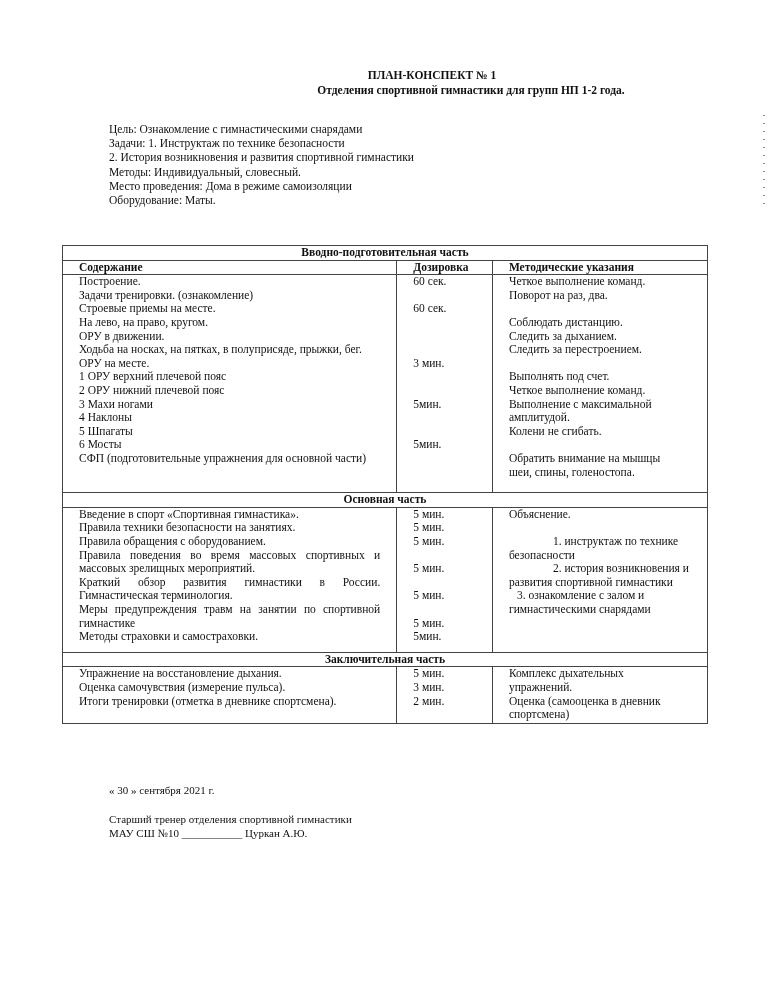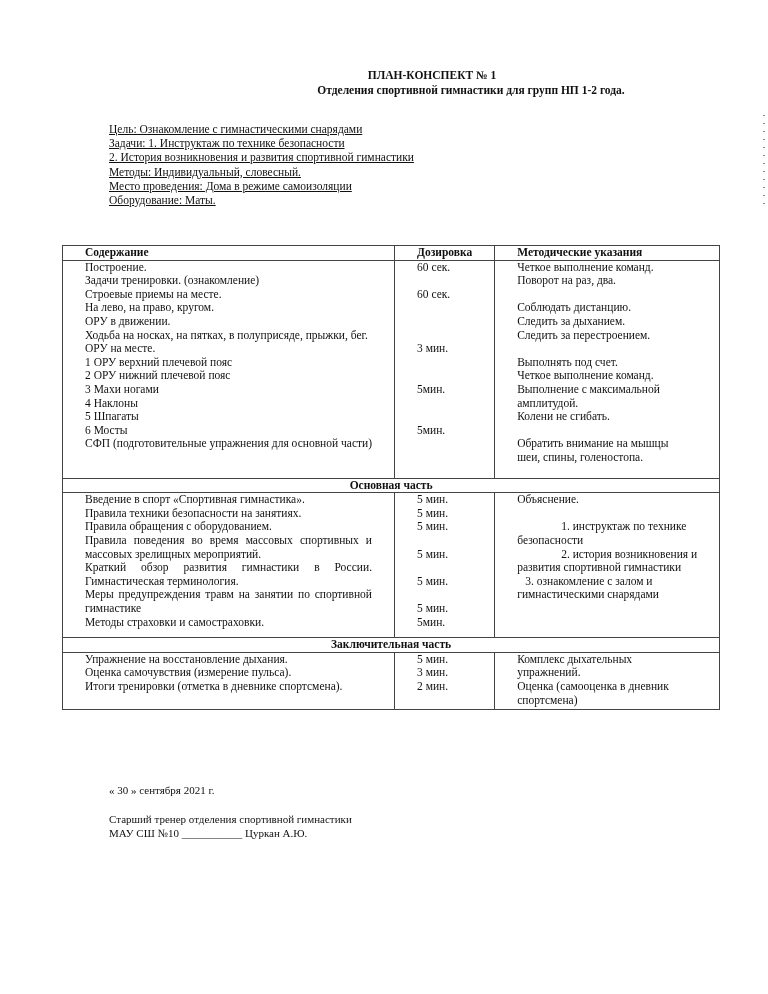--- a/index.html
+++ b/index.html
@@ -2,27 +2,27 @@
 <html><head>
 <meta charset="utf-8">
 <style>
   html, body { margin:0; padding:0; background:#ffffff; }
   body { width:768px; height:994px; position:relative; overflow:hidden;
          font-family:"Liberation Serif", "DejaVu Serif", serif; color:#111; }
   .title { position:absolute; left:0; width:768px; text-align:center; font-weight:bold; font-size:11.5px;padding-left:48px; }
   .t1 { top:69px; }
   .t2 { top:84px;margin-left:39px; }
   .info { position:absolute; left:109px; top:122px; font-size:11.5px; line-height:14.2px; }
-  .info div { white-space:nowrap;text-decoration:underline; }
+  .info div { white-space:nowrap; }
   .edge-marks { position:absolute; left:763px; top:115px; width:3px; height:110px; }
   .edge-marks span { display:block; width:2px; height:1px; background:#888; margin-bottom:7px; }
 
   table.plan { position:absolute; left:62px; top:245px; width:646px; border-collapse:collapse;
                font-size:11.5px; line-height:13.6px; }
-  table.plan td { border:1px solid #444; vertical-align:top; padding:0 22px; }
+  table.plan td { border:1px solid #444; vertical-align:top; padding:0 16px; }
   table.plan td.c1 { width:342px; }
   table.plan td.c2 { width:84px; }
   table.plan td.c3 { width:188px; }
   .sec { text-align:center; font-weight:bold; padding:0 !important; }
   .hdr { font-weight:bold; }
   .cell-lines div { white-space:nowrap; min-height:13.6px; }
   .just div { text-align:justify; text-align-last:justify; white-space:normal; }
   .just div.last { text-align-last:left; }
   .indent1 { padding-left:4px;margin-left:40px; }
   .indent2 { padding-left:8px;font-family:Liberation Serif, serif; }
@@ -56,20 +56,23 @@
     <span></span>
     <span></span>
     <span></span>
     <span></span>
     <span></span>
     <span></span>
 </div>
 
 <table class="plan">
   <tbody>
+      <tr>
+    <td colspan="3" class="sec">Вводно-подготовительная часть</td>
+  </tr>
   <tr class="hdr">
     <td class="c1">Содержание</td>
     <td class="c2">Дозировка</td>
     <td class="c3">Методические указания</td>
   </tr>
   <tr style="height:218px;margin-left:20px;">
     <td class="c1 cell-lines">
       <div>Построение.</div>
       <div>Задачи тренировки. (ознакомление)</div>
       <div>Строевые приемы на месте.</div>

